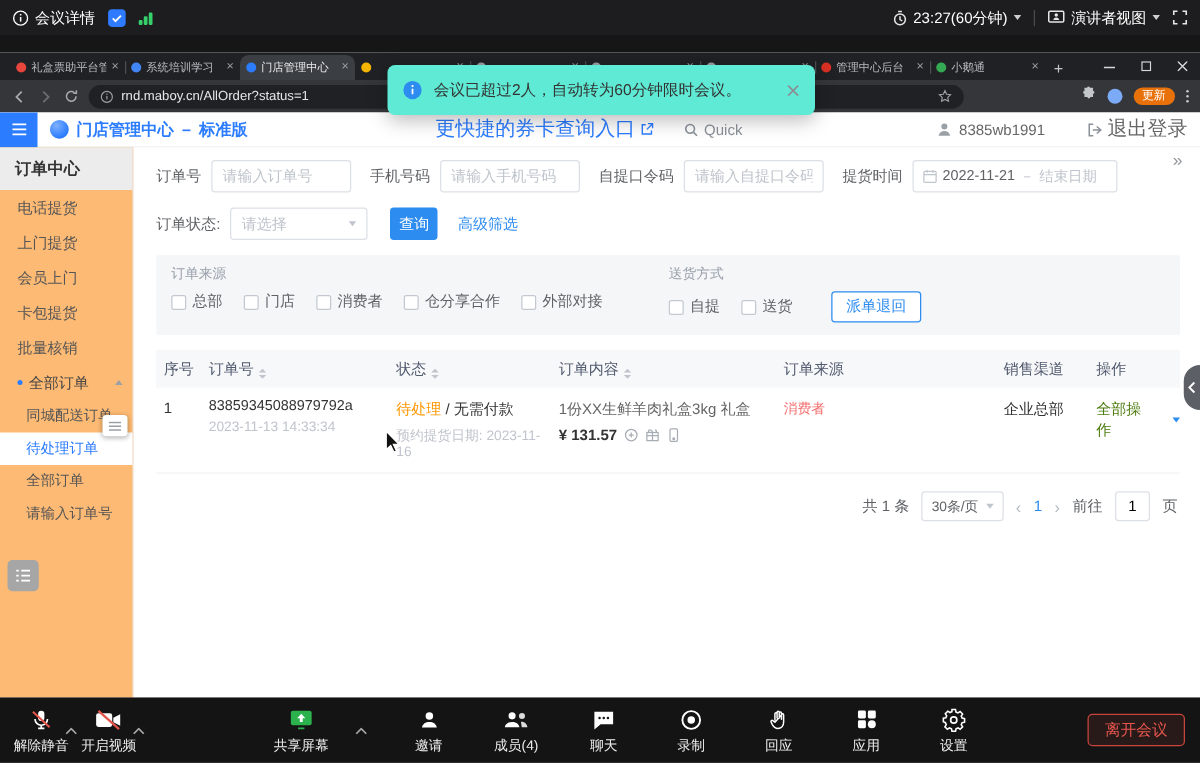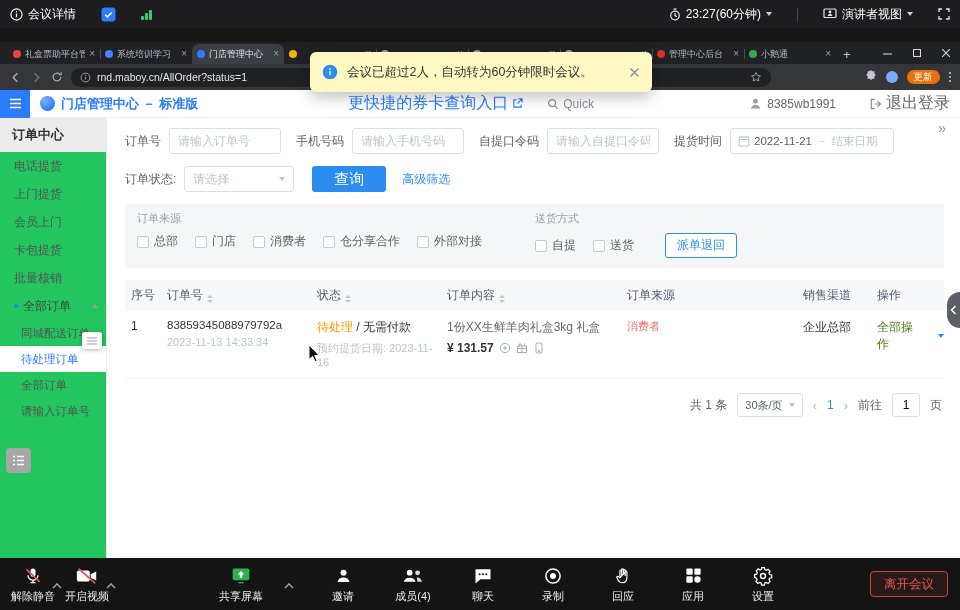--- a/index.html
+++ b/index.html
@@ -4,21 +4,21 @@
 <title>recreation</title>
 <style>
   html,body{margin:0;padding:0;background:#000;}
   *{box-sizing:border-box;}
   .screen{position:relative;width:960px;height:610px;overflow:hidden;background:#161616;
     font-family:"Liberation Sans","DejaVu Sans",sans-serif;-webkit-font-smoothing:antialiased;}
 
   
   .meet-top{position:absolute;top:0;left:0;right:0;height:28px;background:#1d1d1f;display:flex;
     align-items:center;justify-content:space-between;padding:0 10px;color:#fff;font-size:12px;z-index:60;}
-  .mt-left,.mt-right{display:flex;align-items:center;gap:25px;}
+  .mt-left,.mt-right{display:flex;align-items:center;gap:10px;}
   .mt-item{display:flex;align-items:center;gap:5px;cursor:default;}
   .caret-d{width:0;height:0;border-left:3.5px solid transparent;border-right:3.5px solid transparent;border-top:4.5px solid #cfcfcf;display:inline-block;}
   .vsep{width:1px;height:13px;background:#4a4a4a;}
   .signal{display:flex;align-items:flex-end;gap:1.5px;height:11px;}
   .signal i{width:2.5px;background:#35d06a;display:block;border-radius:1px;}
   .signal i:nth-child(1){height:4px;}.signal i:nth-child(2){height:7px;}.signal i:nth-child(3){height:10px;}
 
   
   .share-area{position:absolute;top:28px;left:0;width:960px;height:530px;background:#161616;}
   .browser{position:absolute;top:14px;left:0;width:960px;height:516px;background:#fff;}
@@ -49,21 +49,21 @@
   .app-header{height:28px;display:flex;align-items:center;border-bottom:1px solid #f0f0f0;}
   .menu-btn{width:30px;height:28px;background:#2b7cff;display:grid;place-items:center;flex:none;}
   .logo{display:flex;align-items:center;gap:6px;margin-left:10px;color:#2b7cff;font-weight:700;font-size:13px;white-space:nowrap;}
   .logo-circle{width:15px;height:15px;border-radius:50%;background:radial-gradient(circle at 35% 30%,#7fb0ff,#2b7cff 70%);}
   .quick-link{margin-left:150px;display:flex;align-items:center;gap:4px;color:#2b7cff;font-size:16px;white-space:nowrap;}
   .quick{margin-left:24px;display:flex;align-items:center;gap:4px;color:#8a9099;font-size:12px;}
   .ah-right{margin-left:auto;display:flex;align-items:center;gap:5px;color:#666;font-size:12px;white-space:nowrap;}
   .logout{display:flex;align-items:center;gap:4px;margin-left:34px;margin-right:10px;color:#666;}
 
   .app-body{position:absolute;top:28px;left:0;right:0;bottom:0;display:flex;}
-  .sidebar{width:107px;flex:none;background:#22c55e;border-right:1px solid #ebebeb;position:relative;color:#555;}
+  .sidebar{width:107px;flex:none;background:#fdba74;border-right:1px solid #ebebeb;position:relative;color:#555;}
   .sb-header{height:34px;line-height:34px;padding-left:12px;background:#ececec;color:#333;font-weight:700;font-size:13px;}
   .sb-item{height:28px;line-height:28px;padding-left:14px;font-size:12px;}
   .sb-group{height:28px;display:flex;align-items:center;padding:0 8px 0 14px;font-size:12px;gap:5px;color:#444;}
   .sb-dot{width:4px;height:4px;border-radius:50%;background:#2b7cff;flex:none;}
   .caret-u-sm{margin-left:auto;width:0;height:0;border-left:3.5px solid transparent;border-right:3.5px solid transparent;border-bottom:4px solid #9aa0a6;}
   .sb-sub{height:26px;line-height:26px;padding-left:21px;font-size:11.5px;}
   .sb-sub.selected{background:#fff;color:#2b7cff;font-weight:500;}
 
   .float-handle{position:absolute;left:82px;top:214px;width:20px;height:17px;background:#fff;border-radius:3px;
     box-shadow:0 1px 4px rgba(0,0,0,.3);display:grid;place-items:center;z-index:6;}
@@ -76,21 +76,21 @@
   .frow{display:flex;align-items:center;font-size:12px;color:#606266;}
   .fgroup{display:flex;align-items:center;margin-right:15px;}
   .flabel{margin-right:8px;white-space:nowrap;}
   .finput{width:112px;height:26px;border:1px solid #dcdfe6;border-radius:3px;padding:0 8px;font-size:12px;color:#333;font-family:inherit;outline:none;}
   .finput::placeholder{color:#bfc4cc;}
   .daterange{width:164px;height:26px;border:1px solid #dcdfe6;border-radius:3px;display:flex;align-items:center;gap:4px;padding:0 7px;font-size:11.5px;color:#606266;}
   .d-sep{color:#c0c4cc;}.d-end{color:#bfc4cc;}
   .frow2{margin-top:12px;}
   .select{width:110px;height:26px;border:1px solid #dcdfe6;border-radius:3px;display:flex;align-items:center;justify-content:space-between;padding:0 8px;color:#bfc4cc;font-size:12px;}
   .caret-gray{border-top-color:#c0c4cc;}
-  .btn-primary{margin-left:18px;width:74px;height:26px;background:#2d8cf0;color:#fff;border:none;border-radius:3px;font-size:15px;font-family:inherit;}
+  .btn-primary{margin-left:18px;width:38px;height:26px;background:#2d8cf0;color:#fff;border:none;border-radius:3px;font-size:12px;font-family:inherit;}
   .link-adv{margin-left:16px;color:#2d8cf0;cursor:pointer;}
 
   .gray-panel{margin-top:12px;background:#f5f6f8;border-radius:2px;padding:7px 12px 10px;display:flex;gap:36px;align-items:flex-start;}
   .g-label{font-size:11px;color:#98a0ab;margin-bottom:7px;}
   .cb-row{display:flex;align-items:center;font-size:12px;color:#606266;}
   .cb-item{display:flex;align-items:center;gap:5px;margin-right:17px;}
   .cb{width:12px;height:12px;border:1px solid #c4c9d1;border-radius:2px;background:#fff;flex:none;}
   .return-btn{margin-left:14px;height:25px;padding:0 11px;background:#fff;border:1px solid #2d8cf0;color:#2d8cf0;border-radius:3px;font-size:12px;font-family:inherit;}
 
   .tgrid{display:grid;grid-template-columns:36px 150px 130px 180px 176px 74px 1fr;}
@@ -111,21 +111,21 @@
   .action-cell{display:flex;align-items:center;gap:20px;color:#4d7c0f;}
   .caret-blue{border-top-color:#2d8cf0;}
 
   .pager{margin-top:14px;display:flex;justify-content:flex-end;align-items:center;gap:10px;font-size:12px;color:#606266;padding-right:2px;}
   .psize{height:24px;border:1px solid #dcdfe6;border-radius:3px;display:flex;align-items:center;gap:6px;padding:0 7px;font-size:11px;}
   .parrow{color:#b4bac1;font-size:13px;line-height:1;}
   .pnum{color:#2d8cf0;}
   .goto-input{width:28px;height:24px;border:1px solid #dcdfe6;border-radius:3px;text-align:center;font-size:12px;font-family:inherit;outline:none;}
 
   
-  .toast{position:absolute;left:310px;top:24px;width:342px;height:40px;background:#fef9c3;border-radius:6px;
+  .toast{position:absolute;left:310px;top:24px;width:342px;height:40px;background:#5eead4;border-radius:6px;
     box-shadow:0 4px 16px rgba(0,0,0,.28);display:flex;align-items:center;gap:9px;padding:0 12px;z-index:50;}
   .toast-text{font-size:12.5px;color:#333;white-space:nowrap;}
   .toast-close{margin-left:auto;display:grid;place-items:center;}
 
   
   .meet-bottom{position:absolute;left:0;right:0;bottom:0;height:52px;background:#141414;z-index:60;}
   .ctrl{display:flex;flex-direction:column;align-items:center;gap:3px;min-width:46px;}
   .ci{height:21px;display:flex;align-items:center;}
   .cl{font-size:11px;color:#ededed;white-space:nowrap;}
   .chev{margin:10px 2px 0 -4px;}

